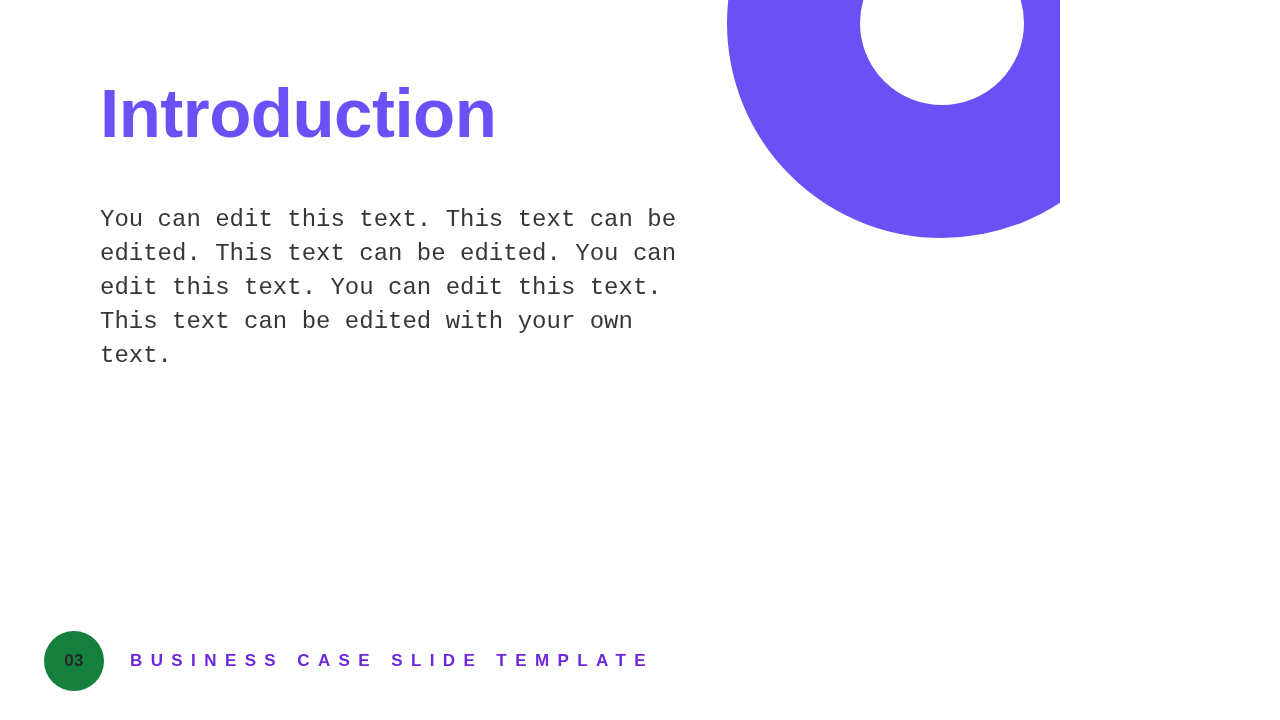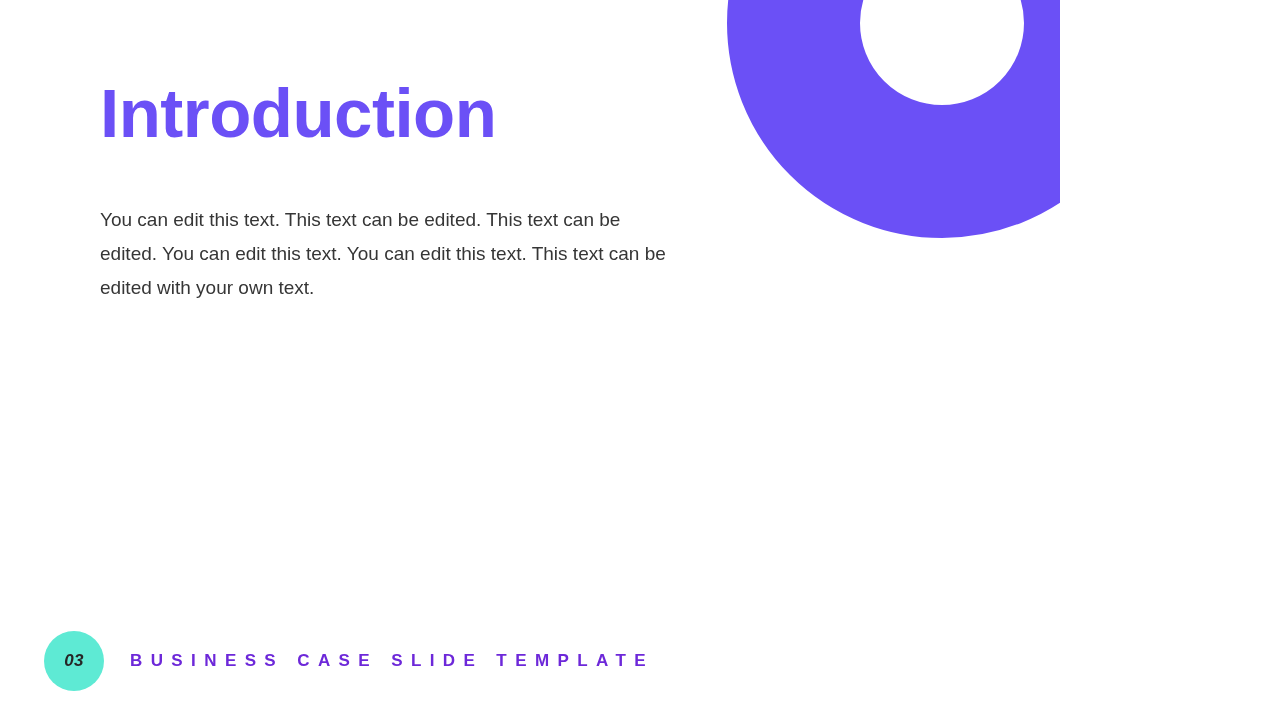--- a/index.html
+++ b/index.html
@@ -57,45 +57,45 @@
     margin: 0;
     white-space: nowrap;
   }
 
   
   .body-text {
     position: absolute;
     left: 100px;
     top: 203px;
     width: 580px;
-    font-size: 19px;
+    font-size: 24px;
     line-height: 34px;
     color: #363636;
     font-weight: normal;
     margin: 0;
+    font-family: Liberation Mono, monospace;
   }
 
   
   .footer {
     position: absolute;
     left: 44px;
     top: 631px;
     display: flex;
     align-items: center;
   }
   .page-badge {
     width: 60px;
     height: 60px;
     border-radius: 50%;
-    background: #5eead4;
+    background: #15803d;
     display: flex;
     align-items: center;
     justify-content: center;
     flex: 0 0 auto;
-    font-style: italic;
   }
   .page-badge-number {
     font-size: 17px;
     font-weight: bold;
     color: #262626;
     letter-spacing: 0.3px;
   }
   .footer-title {
     margin-left: 26px;
     font-size: 17px;

